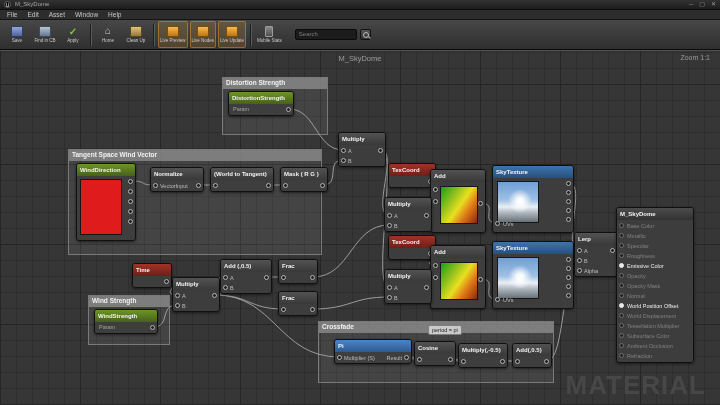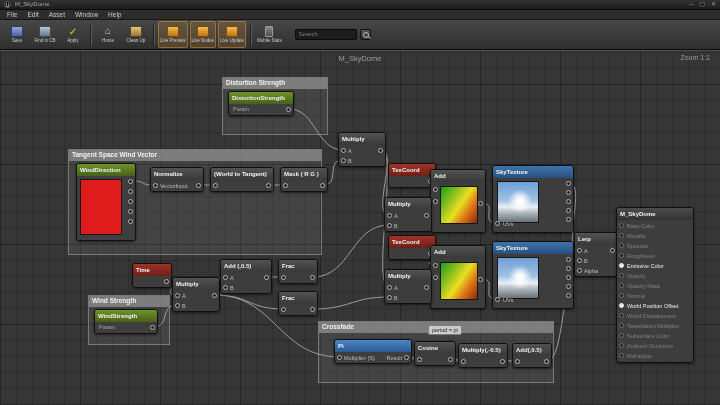--- a/index.html
+++ b/index.html
@@ -386,14 +386,15 @@
         </div>
         <div class="node" style="left: 512px; top: 292px; width: 40px; height: 25px;">
           <div class="node-header hdr-math">Add(,0.5)</div>
           <div class="pin" style="left: 2px; top: 15px;"></div>
           <div class="pin" style="right: 2px; top: 15px;"></div>
         </div>
       </div>
     <div id="badges">
         <div class="badge" style="left: 428px; top: 274px;">period = pi</div>
       </div>
+    <div id="watermark">MATERIAL</div>
   </div>
 </div>
 
 </body></html>

